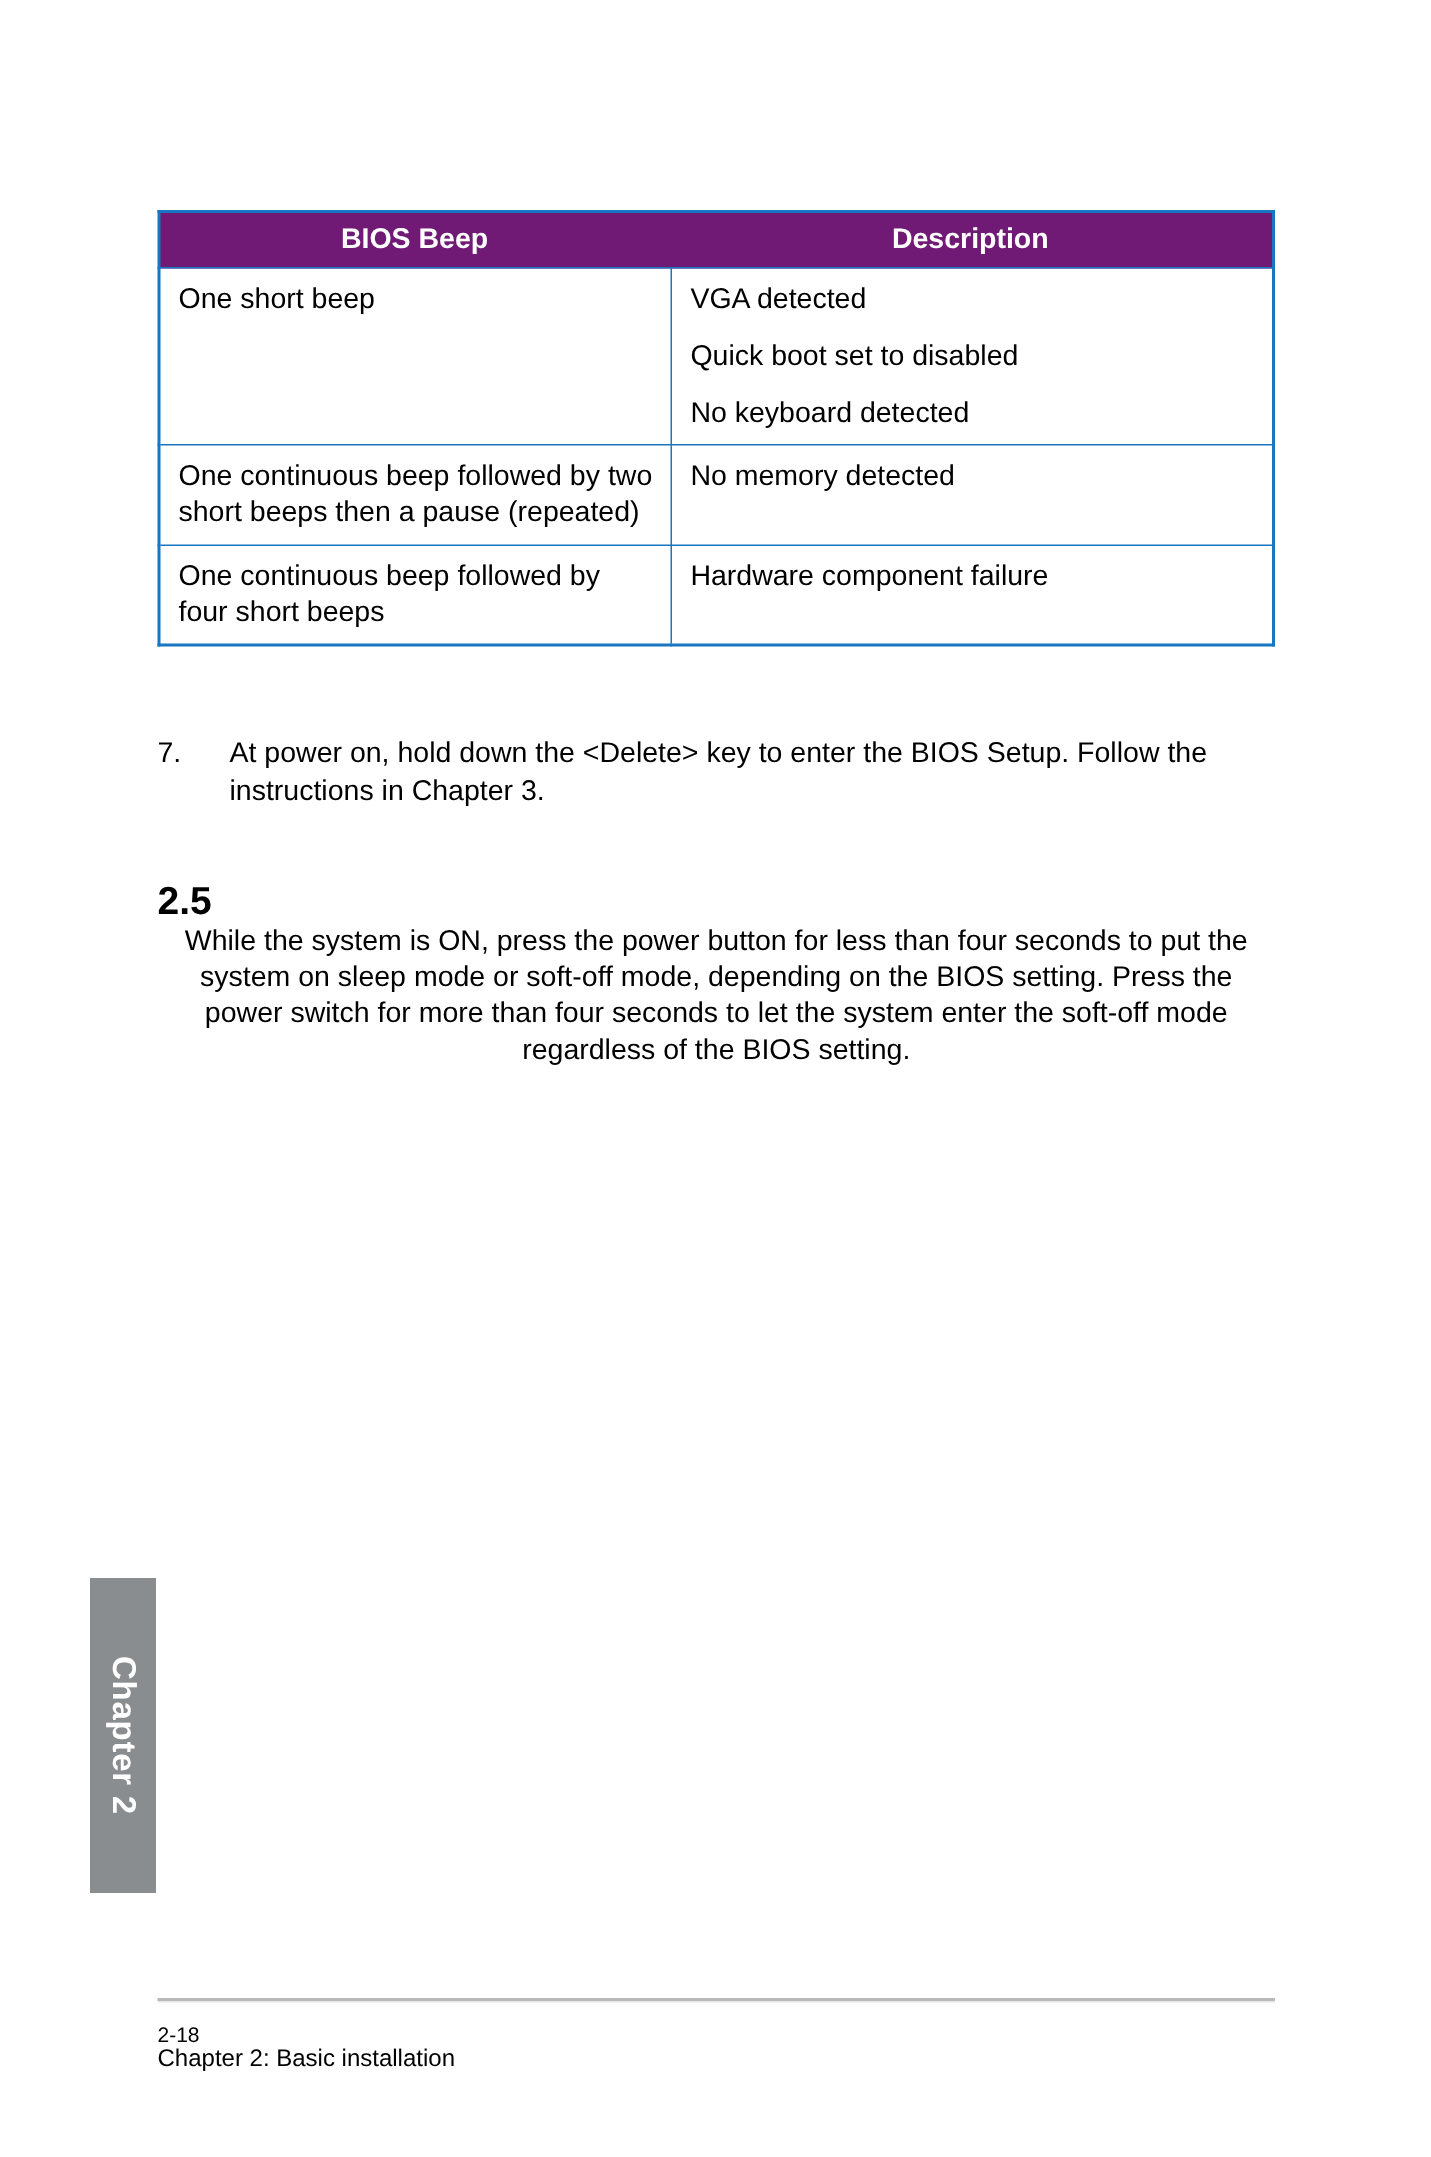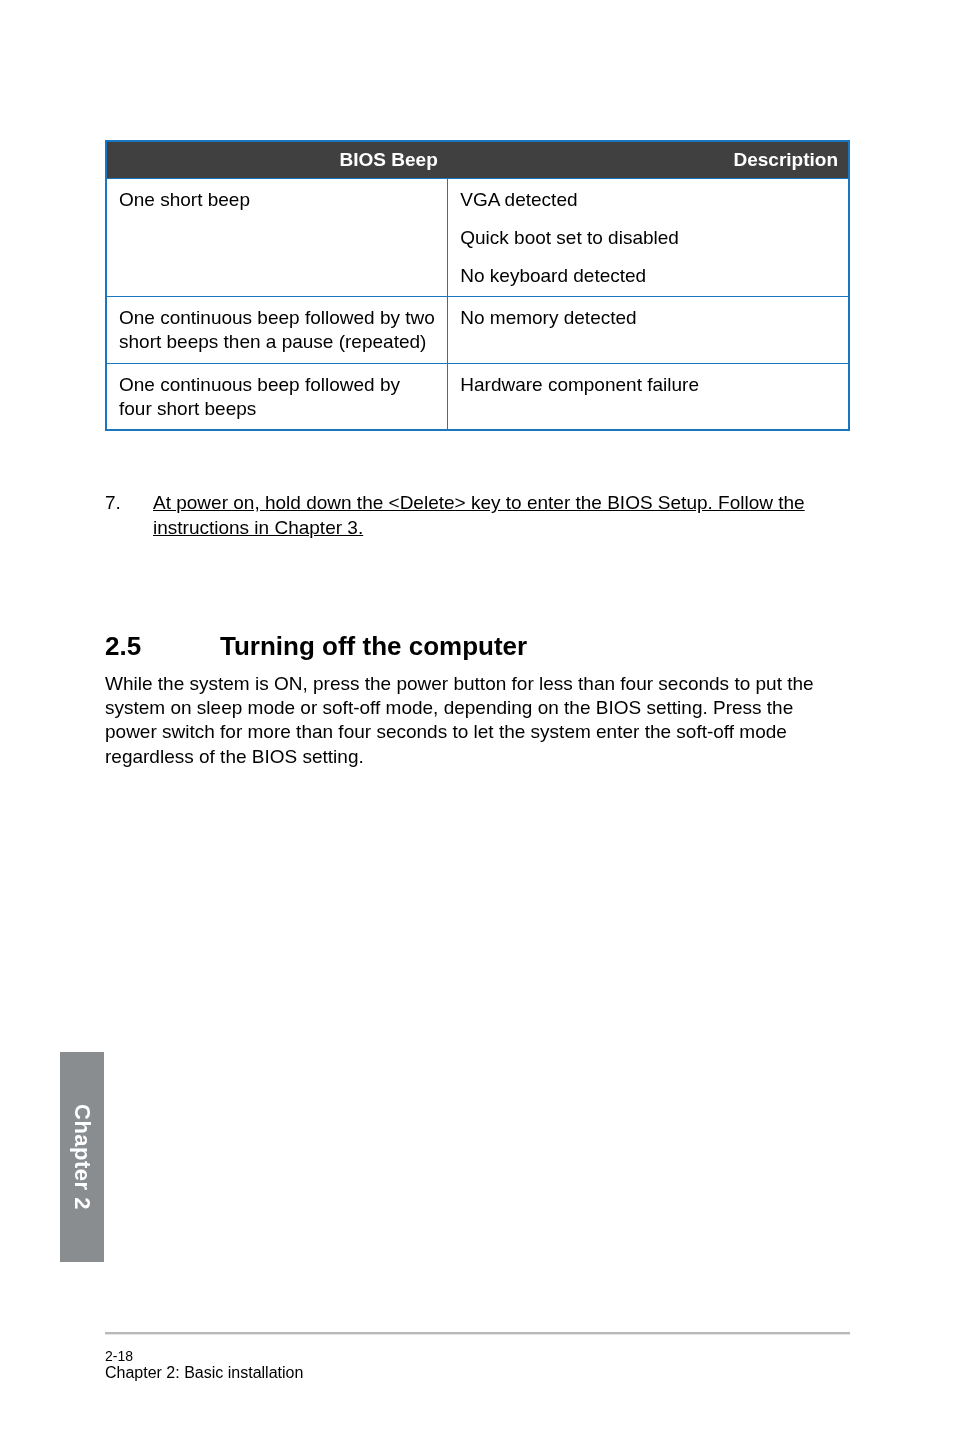--- a/index.html
+++ b/index.html
@@ -15,23 +15,23 @@
     left: 105px;
     top: 140px;
     width: 745px;
   }
   table.bios {
     width: 100%;
     border-collapse: collapse;
     border: 2.5px solid #1976c1;
   }
   table.bios th {
-    background: #404040;
+    background: #701a75;
     color: #fff;
-    text-align: right;
+    text-align: center;
     font-weight: bold;
     font-size: 19px;
     padding: 7px 10px 7px 8px;
   }
   table.bios td {
     border: 1px solid #1976c1;
     padding: 9px 10px 9px 12px;
     font-size: 19px;
     vertical-align: top;
     line-height: 1.25;
@@ -46,33 +46,33 @@
   .step {
     margin-top: 60px;
     display: flex;
     font-size: 19px;
     line-height: 1.3;
   }
   .step .num {
     width: 48px;
     flex: 0 0 48px;
   }
-  .step .txt { flex: 1; text-decoration: underline; }
+  .step .txt { flex: 1; }
 
   .section-heading {
-    margin-top: 90px;
+    margin-top: 44px;
     font-size: 26px;
     font-weight: bold;
     display: flex;
   }
   .section-heading .num { width: 115px; flex: 0 0 115px; }
   .section-body {
-    margin-top: 10px;
     font-size: 19px;
     line-height: 1.28;
+    text-align: center;
   }
 
   .chapter-tab {
     position: absolute;
     left: 60px;
     top: 1052px;
     width: 44px;
     height: 210px;
     background: #8a8d90;
     color: #fff;
@@ -146,21 +146,20 @@
     </tbody>
   </table>
 
   <div class="step">
     <div class="num">7.</div>
     <div class="txt">At power on, hold down the &lt;Delete&gt; key to enter the BIOS Setup. Follow the instructions in Chapter 3.</div>
   </div>
 
   <div class="section-heading">
     <span class="num">2.5</span>
-    <span>Turning off the computer</span>
   </div>
   <div class="section-body">While the system is ON, press the power button for less than four seconds to put the system on sleep mode or soft-off mode, depending on the BIOS setting. Press the power switch for more than four seconds to let the system enter the soft-off mode regardless of the BIOS setting.</div>
 
 </div>
 
 <div class="chapter-tab">
   <span class="lbl">Chapter 2</span>
 </div>
 
 <div class="footer-rule"></div>

